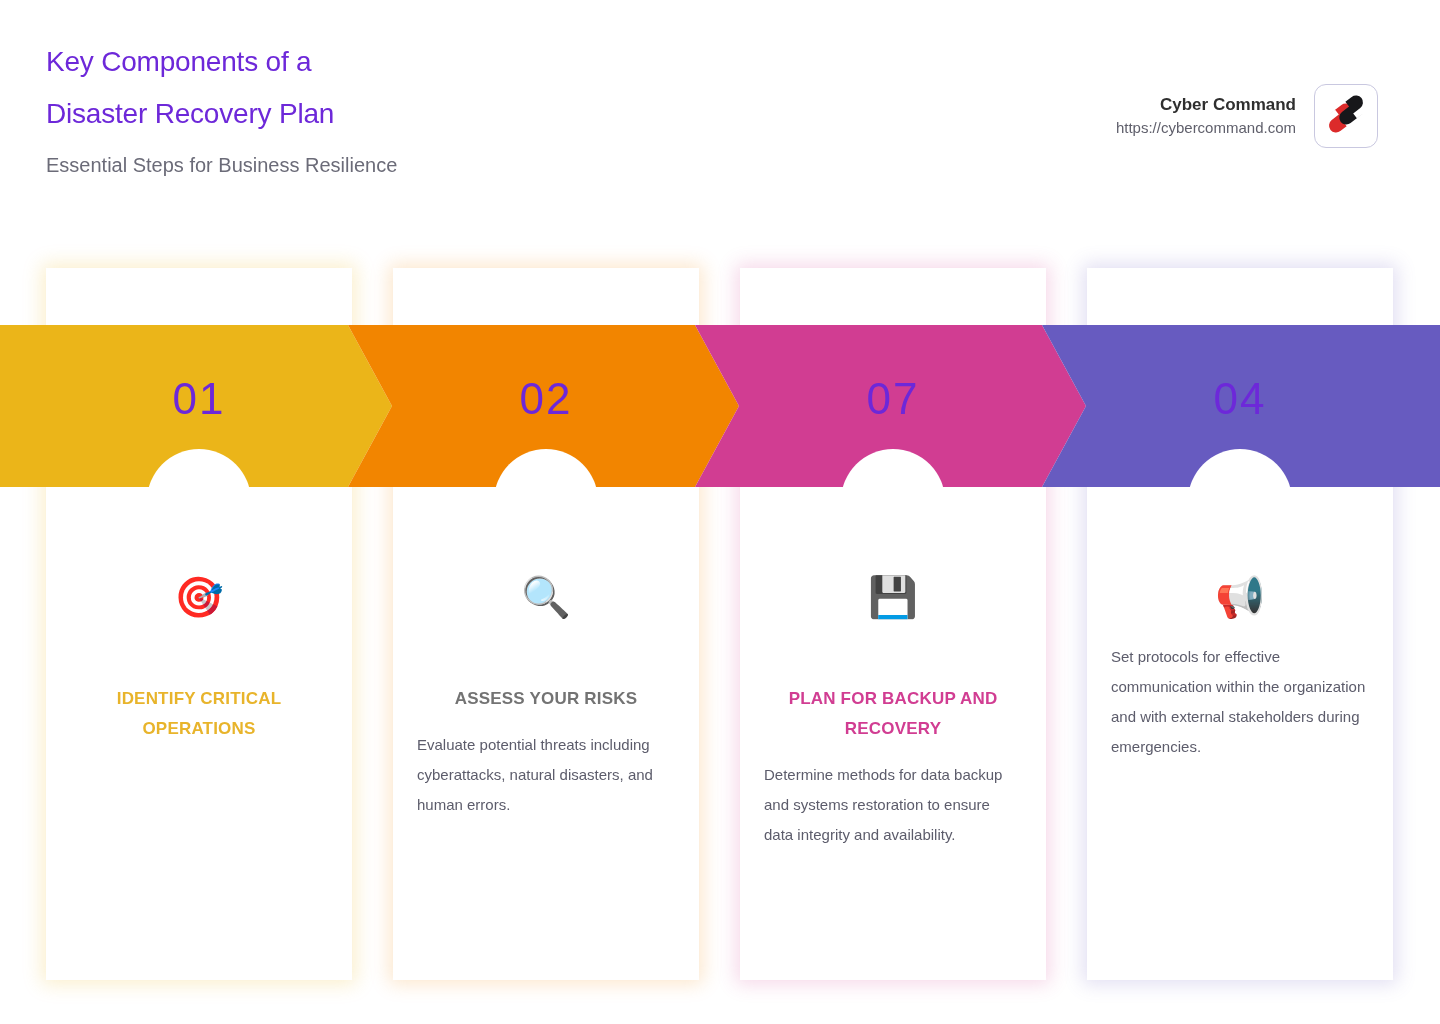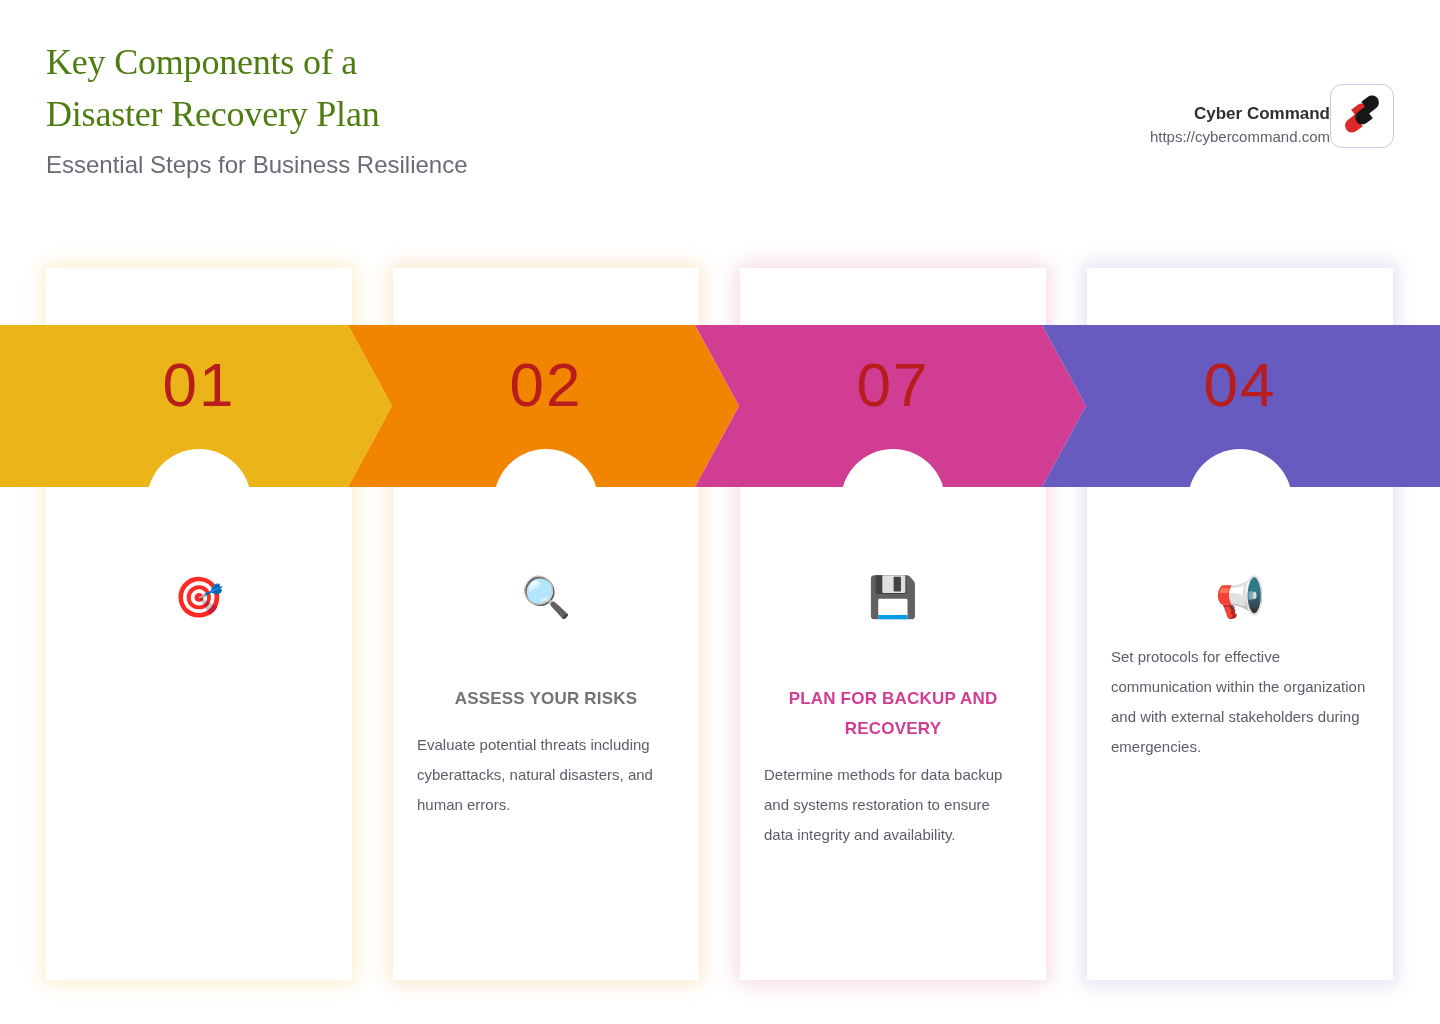--- a/index.html
+++ b/index.html
@@ -21,43 +21,43 @@
     top: 0; left: 0;
     width: 1440px;
     height: 230px;
   }
   .title-block {
     position: absolute;
     left: 46px;
     top: 36px;
   }
   .title-line {
-    font-size: 36px;
-    font-weight: 400;
-    color: #4d7c0f;
+    font-size: 28px;
+    font-weight: 400;
+    color: #6d28d9;
     line-height: 52px;
     letter-spacing: -0.2px;
     white-space: nowrap;
-    font-family: Liberation Serif, serif;
   }
   .subtitle {
     margin-top: 12px;
-    font-size: 24px;
+    font-size: 20px;
     font-weight: 400;
     color: #6b6b78;
     line-height: 26px;
     white-space: nowrap;
   }
 
   .brand {
     position: absolute;
-    right: 46px;
+    right: 62px;
     top: 84px;
     display: flex;
-    align-items: flex-end;
+    align-items: center;
+    gap: 18px;
   }
   .brand-text {
     text-align: right;
   }
   .brand-name {
     font-size: 17px;
     font-weight: bold;
     color: #2f2f2f;
     line-height: 24px;
     white-space: nowrap;
@@ -143,29 +143,29 @@
     top: 325px;
     left: 0;
     width: 1440px;
     height: 162px;
     pointer-events: none;
   }
   .band-wrap svg { display: block; }
 
   .band-num {
     position: absolute;
-    top: 311px;
+    top: 325px;
     width: 306px;
     height: 162px;
     display: flex;
     align-items: center;
     justify-content: center;
-    font-size: 62px;
+    font-size: 44px;
     font-weight: 300;
-    color: #b91c1c;
+    color: #6d28d9;
     letter-spacing: 2px;
     line-height: 1;
     padding-bottom: 14px;
     box-sizing: border-box;
   }
   .band-num.n1 { left: 46px; }
   .band-num.n2 { left: 393px; }
   .band-num.n3 { left: 740px; }
   .band-num.n4 { left: 1087px; }
 </style>
@@ -197,20 +197,21 @@
     </div>
   </div>
 
 </div>
 
 <div class="cards">
 
   <div class="card c1">
     <div class="card-body">
       <div class="card-icon">🎯</div>
+      <div class="card-heading">IDENTIFY CRITICAL OPERATIONS</div>
     </div>
   </div>
 
   <div class="card c2">
     <div class="card-body">
       <div class="card-icon">🔍</div>
       <div class="card-heading">ASSESS YOUR RISKS</div>
       <div class="card-desc">Evaluate potential threats including cyberattacks, natural disasters, and human errors.</div>
     </div>
   </div>

